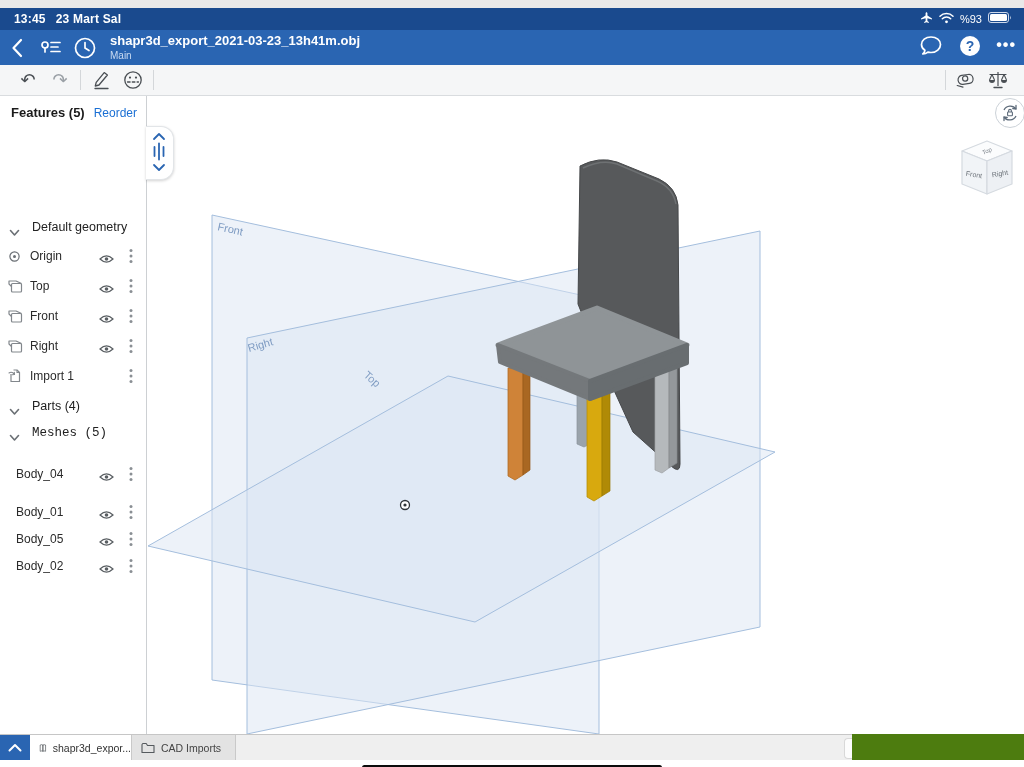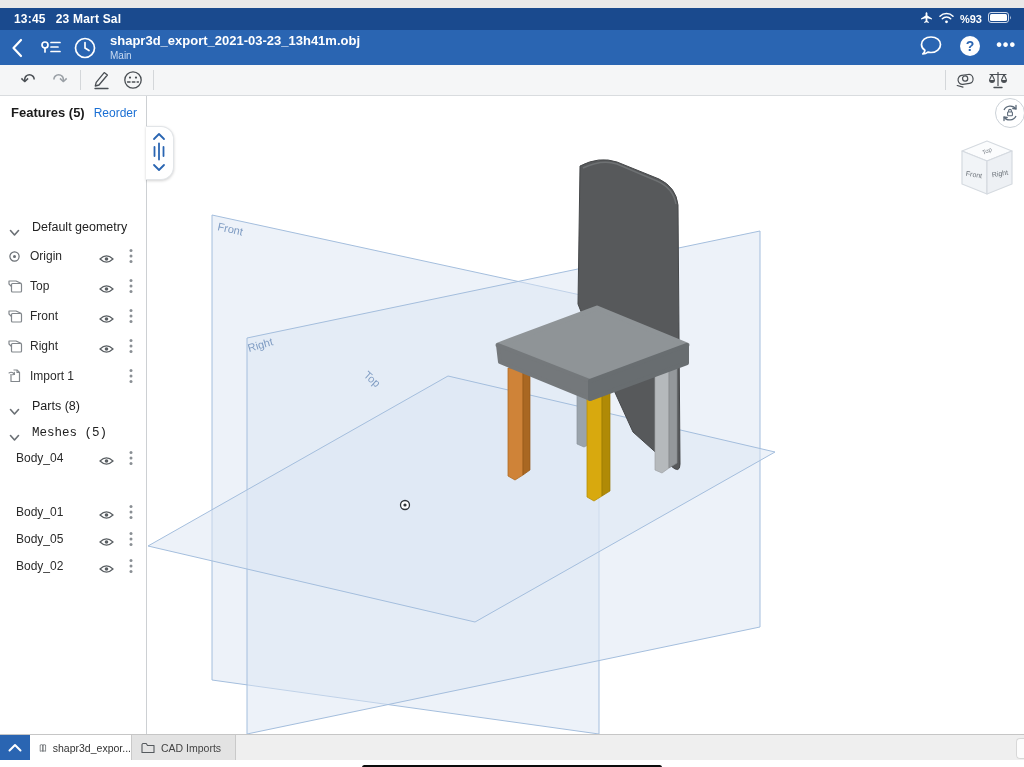--- a/index.html
+++ b/index.html
@@ -2,21 +2,21 @@
 <html><head>
 <meta charset="utf-8">
 <style>
   html,body{margin:0;padding:0;background:#e9e9e9;}
   .screen{position:relative;width:1024px;height:767px;background:#4d7c0f;overflow:hidden;
           font-family:"Liberation Sans",sans-serif;margin-top:8px;-webkit-font-smoothing:antialiased;}
   
   .status-bar{position:absolute;left:0;top:0;width:1024px;height:22px;background:#1a4a8e;color:#fff;}
   .status-left{position:absolute;left:14px;top:4px;font-size:12px;font-weight:bold;letter-spacing:.2px;}
   .status-left .date{margin-left:10px;font-weight:bold;}
-  .status-right{position:absolute;right:12px;top:3px;display:flex;align-items:center;gap:6px;font-size:11px;font-weight:bold;}
+  .status-right{position:absolute;right:12px;top:3px;display:flex;align-items:center;gap:6px;font-size:11px;font-weight:normal;}
   
   .app-header{position:absolute;left:0;top:22px;width:1024px;height:35px;background:#2a65b2;color:#fff;}
   .hdr-left{position:absolute;left:0;top:0;height:35px;display:flex;align-items:center;}
   .hdr-btn{width:34px;height:35px;display:flex;align-items:center;justify-content:center;}
   .hdr-title-wrap{margin-left:8px;line-height:1.1;}
   .hdr-title{font-size:13px;font-weight:bold;}
   .hdr-sub{font-size:10px;color:#c9daf2;margin-top:1px;}
   .hdr-right{position:absolute;right:8px;top:0;height:35px;display:flex;align-items:center;gap:14px;}
   .hdr-dots{font-size:16px;font-weight:bold;letter-spacing:1px;padding-bottom:6px;}
   
@@ -39,21 +39,21 @@
   .fp-item-label{position:absolute;left:30px;top:7px;font-size:12px;color:#2b2b2b;}
   .fp-item-label.noicon{left:16px;}
   .fp-eye{position:absolute;left:99px;top:8px;}
   .fp-dots{position:absolute;left:129px;top:6px;}
   
   .viewport{position:absolute;left:147px;top:88px;width:877px;height:638px;background:#fff;}
   .orbit-btn{position:absolute;left:848px;top:2px;width:28px;height:28px;border:1px solid #ccd2d8;border-radius:50%;background:#fff;display:flex;align-items:center;justify-content:center;}
   .view-cube{position:absolute;left:806px;top:42px;width:68px;height:66px;}
   .history-widget{position:absolute;left:-1px;top:30px;width:27px;height:52px;background:#fff;border:1px solid #e2e5e8;border-left:none;border-radius:0 13px 13px 0;box-shadow:0 1px 3px rgba(0,0,0,.18);}
   
-  .tab-bar{position:absolute;left:0;top:726px;width:1024px;height:26px;background:#efefef;border-top:1px solid #c6c6c6;box-sizing:border-box;}
+  .tab-bar{position:absolute;left:0;top:726px;width:852px;height:26px;background:#efefef;border-top:1px solid #c6c6c6;box-sizing:border-box;}
   .tab-home{position:absolute;left:0;top:0;width:30px;height:25px;background:#2a65b2;display:flex;align-items:center;justify-content:center;}
   .tab{position:absolute;top:0;height:25px;display:flex;align-items:center;gap:6px;font-size:10.5px;box-sizing:border-box;}
   .tab-active{left:30px;width:102px;background:#ffffff;border-right:1px solid #c9c9c9;color:#333;padding-left:9px;}
   .tab-inactive{left:132px;width:104px;background:#e3e3e3;border-right:1px solid #c9c9c9;color:#444;padding-left:9px;}
   .tab-scroll-hint{position:absolute;right:0;top:3px;width:7px;height:19px;background:#fcfcfc;border:1px solid #d8d8d8;border-right:none;border-radius:4px 0 0 4px;}
   
   .home-area{position:absolute;left:0;top:752px;width:1024px;height:15px;background:#fff;}
   .home-indicator{position:absolute;left:362px;top:5px;width:300px;height:5px;border-radius:3px;background:#0c0c0c;}
 </style>
 </head>
@@ -270,31 +270,31 @@
             <circle cx="2" cy="2.5" r="1.5" fill="#8a8f94"></circle>
             <circle cx="2" cy="8" r="1.5" fill="#8a8f94"></circle>
             <circle cx="2" cy="13.5" r="1.5" fill="#8a8f94"></circle>
           </svg></span>
     </div>
 
     <div class="fp-row" style="top:297px;">
       <span class="fp-chevron"><svg width="11" height="8" viewBox="0 0 11 8">
             <path d="M1.5 1.5 L5.5 6 L9.5 1.5" fill="none" stroke="#6a6f74" stroke-width="1.6" stroke-linecap="round" stroke-linejoin="round"></path>
           </svg></span>
-      <span class="fp-section-label">Parts (8)</span>
+      <span class="fp-section-label">Parts (4)</span>
     </div>
 
     <div class="fp-row" style="top:324px;font-family:Liberation Mono, monospace;">
       <span class="fp-chevron"><svg width="11" height="8" viewBox="0 0 11 8">
             <path d="M1.5 1.5 L5.5 6 L9.5 1.5" fill="none" stroke="#6a6f74" stroke-width="1.6" stroke-linecap="round" stroke-linejoin="round"></path>
           </svg></span>
       <span class="fp-section-label">Meshes (5)</span>
     </div>
 
-    <div class="fp-row" style="top:348px;">
+    <div class="fp-row" style="top:364px;">
       <span class="fp-item-label noicon">Body_04</span>
       <span class="fp-eye"><svg width="15" height="10" viewBox="0 0 15 10">
             <path d="M1 5 Q7.5 -1.2 14 5 Q7.5 11.2 1 5 Z" fill="none" stroke="#5a5f63" stroke-width="1.2"></path>
             <circle cx="7.5" cy="5" r="1.8" fill="#5a5f63"></circle>
           </svg></span>
       <span class="fp-dots"><svg width="4" height="16" viewBox="0 0 4 16">
             <circle cx="2" cy="2.5" r="1.5" fill="#8a8f94"></circle>
             <circle cx="2" cy="8" r="1.5" fill="#8a8f94"></circle>
             <circle cx="2" cy="13.5" r="1.5" fill="#8a8f94"></circle>
           </svg></span>

